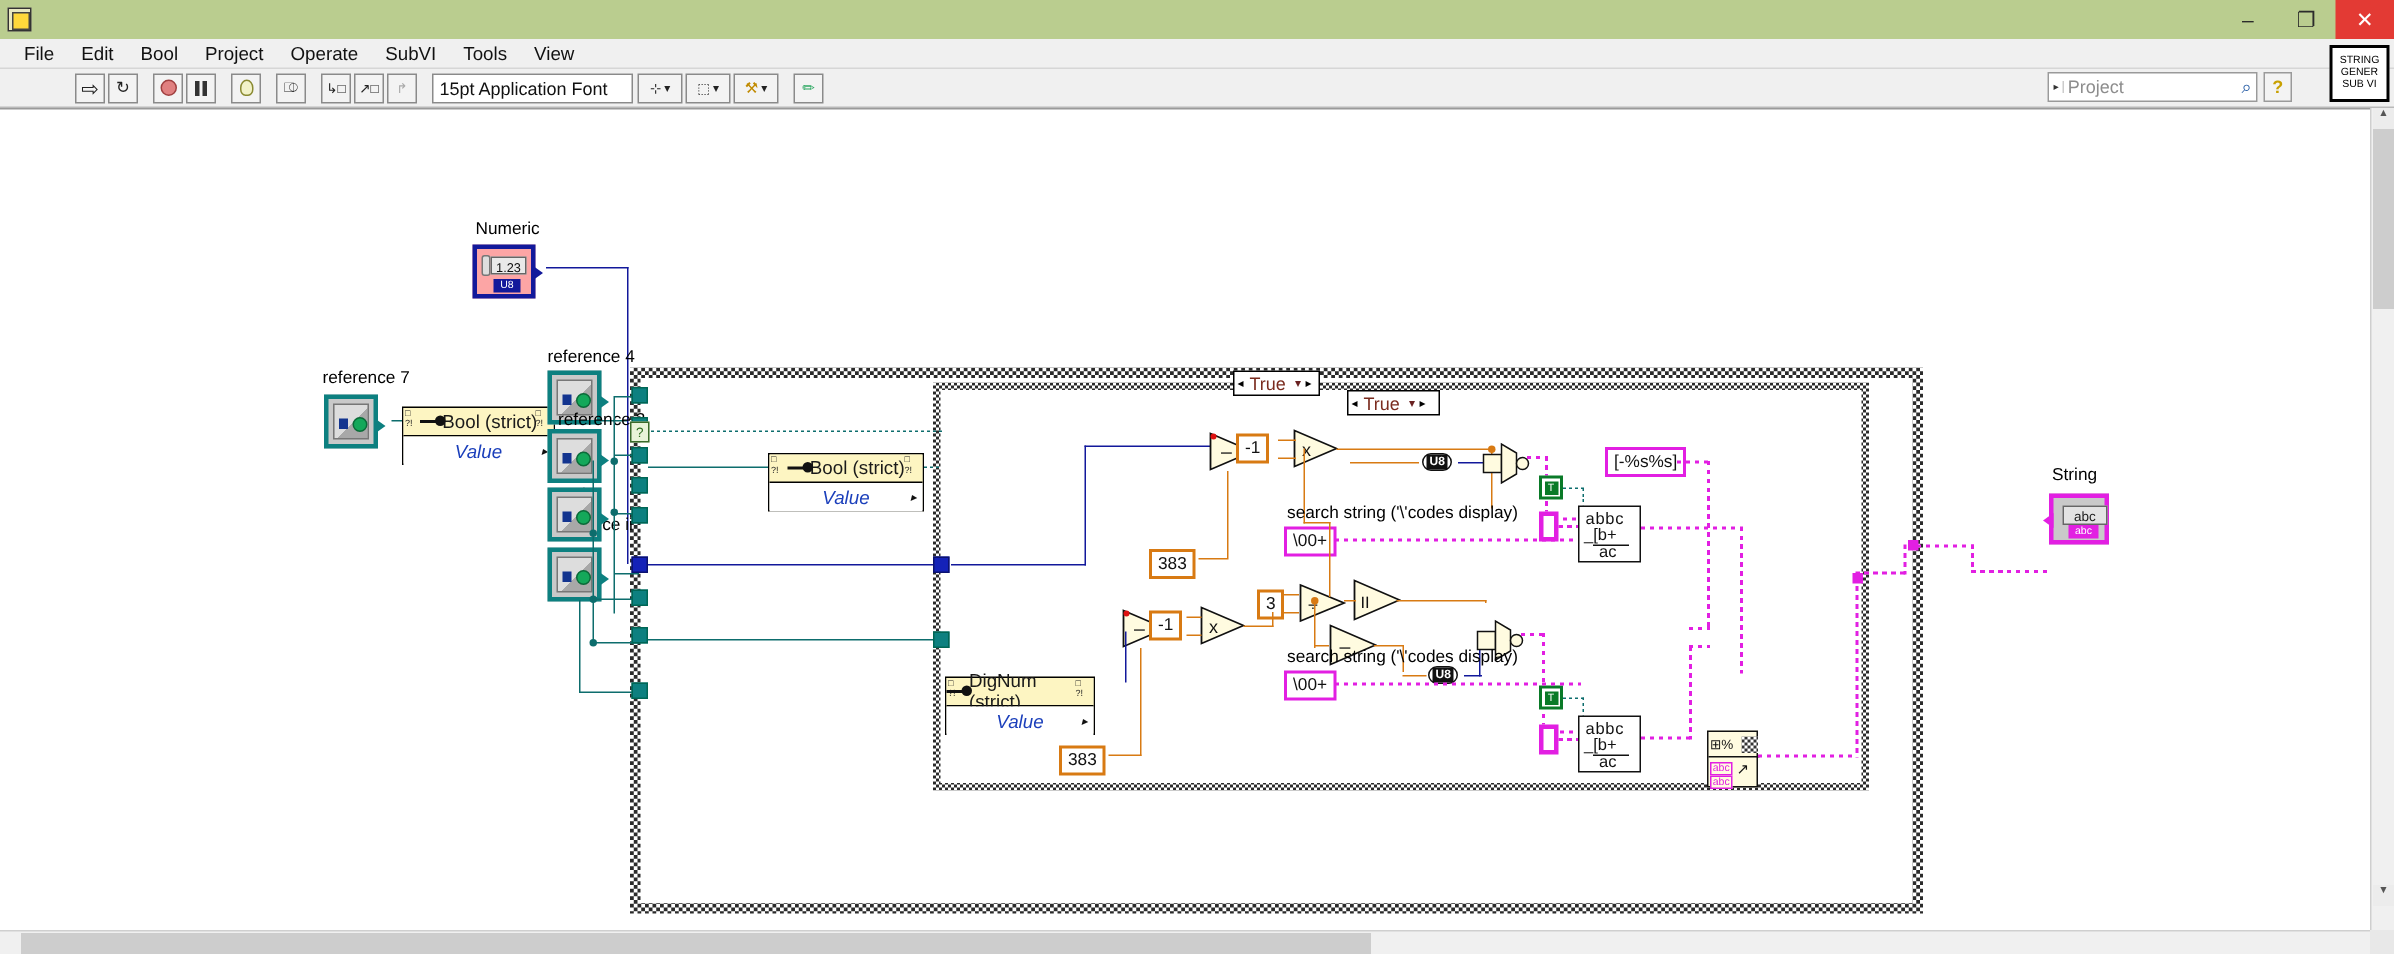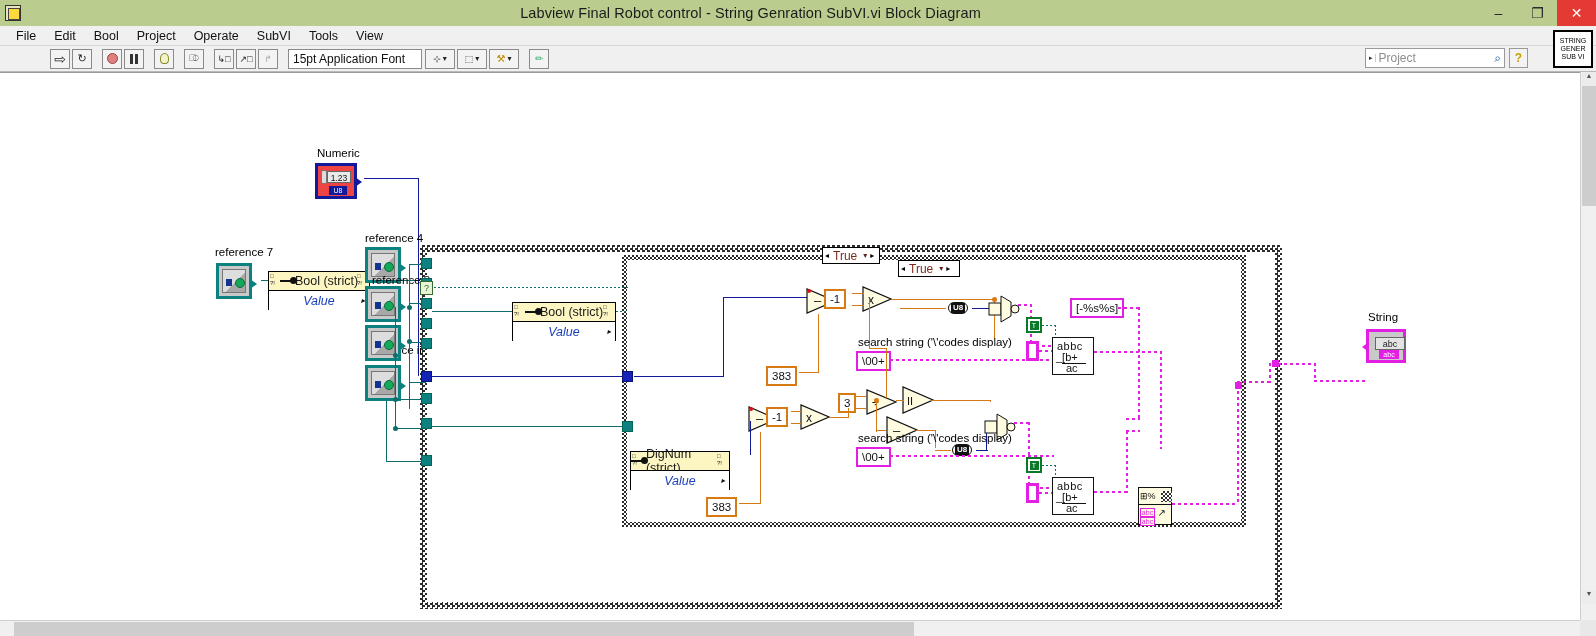--- a/index.html
+++ b/index.html
@@ -138,21 +138,21 @@
   .refterm .gly{ width:24px;height:24px;background:linear-gradient(135deg,#dddddd 55%,#a8a8a8 55%);
     border:1px solid #777; position:relative;}
   .refterm .gly::before{ content:""; position:absolute; left:3px; top:9px; width:6px;height:7px;background:#13348f;}
   .refterm .gly::after{ content:""; position:absolute; left:12px; top:8px; width:8px;height:8px;border-radius:50%;
     background:#14a85a; border:1px solid #0b6b39;}
   .refterm .out{ position:absolute; right:-8px; top:13px; width:0;height:0;
     border-top:5px solid transparent;border-bottom:5px solid transparent;border-left:7px solid #0d8080;}
 
   
   .numterm{
-    width:42px;height:36px;border:3px solid #12199b; background:#ef4444; position:absolute;
+    width:42px;height:36px;border:3px solid #12199b; background:#fca5a5; position:absolute;
   }
   .numterm .disp{ position:absolute; left:9px; top:5px; width:24px;height:12px;background:#e9e9e9;border:1px solid #666;
     font-size:8.5px; text-align:center; line-height:12px; color:#111;}
   .numterm .knob{ position:absolute; left:3px; top:4px; width:6px;height:14px;background:#ddd;border:1px solid #777;border-radius:2px;}
   .numterm .rep{ position:absolute; left:11px; bottom:1px; width:18px;height:9px; background:#12199b; color:#fff;
     font-size:7px; text-align:center; line-height:9px;}
   .numterm .out{ position:absolute; right:-8px; top:11px; width:0;height:0;
     border-top:5px solid transparent;border-bottom:5px solid transparent;border-left:7px solid #12199b;}
 
   
@@ -256,21 +256,20 @@
   .fmtnode .ar{ position:absolute; right:5px; top:19px; font-size:10px; color:#111; }
 
   
   svg.tri-svg{ position:absolute; }
 </style>
 </head>
 <body>
 
 <div id="titlebar">
   <div class="vi-ico"></div>
-  <div class="title">Labview Final Robot control - String Genration SubVI.vi Block Diagram</div>
   <div class="wbtns">
     <div class="wbtn">–</div>
     <div class="wbtn">❐</div>
     <div class="wbtn close">✕</div>
   </div>
 </div>
 
 <div id="menubar">
   <div class="mi">File</div>
   <div class="mi">Edit</div>

